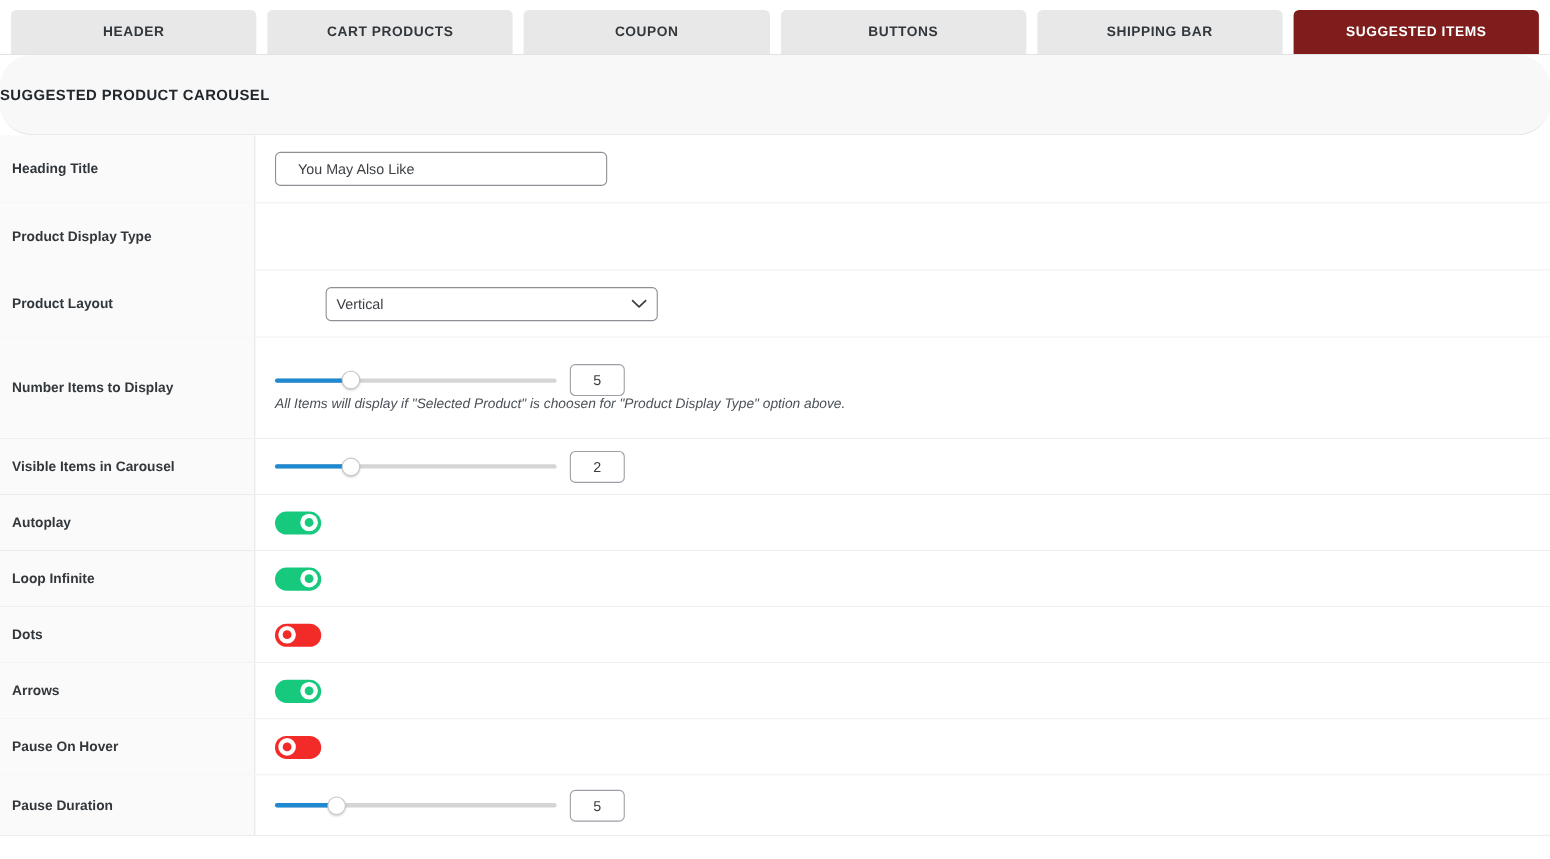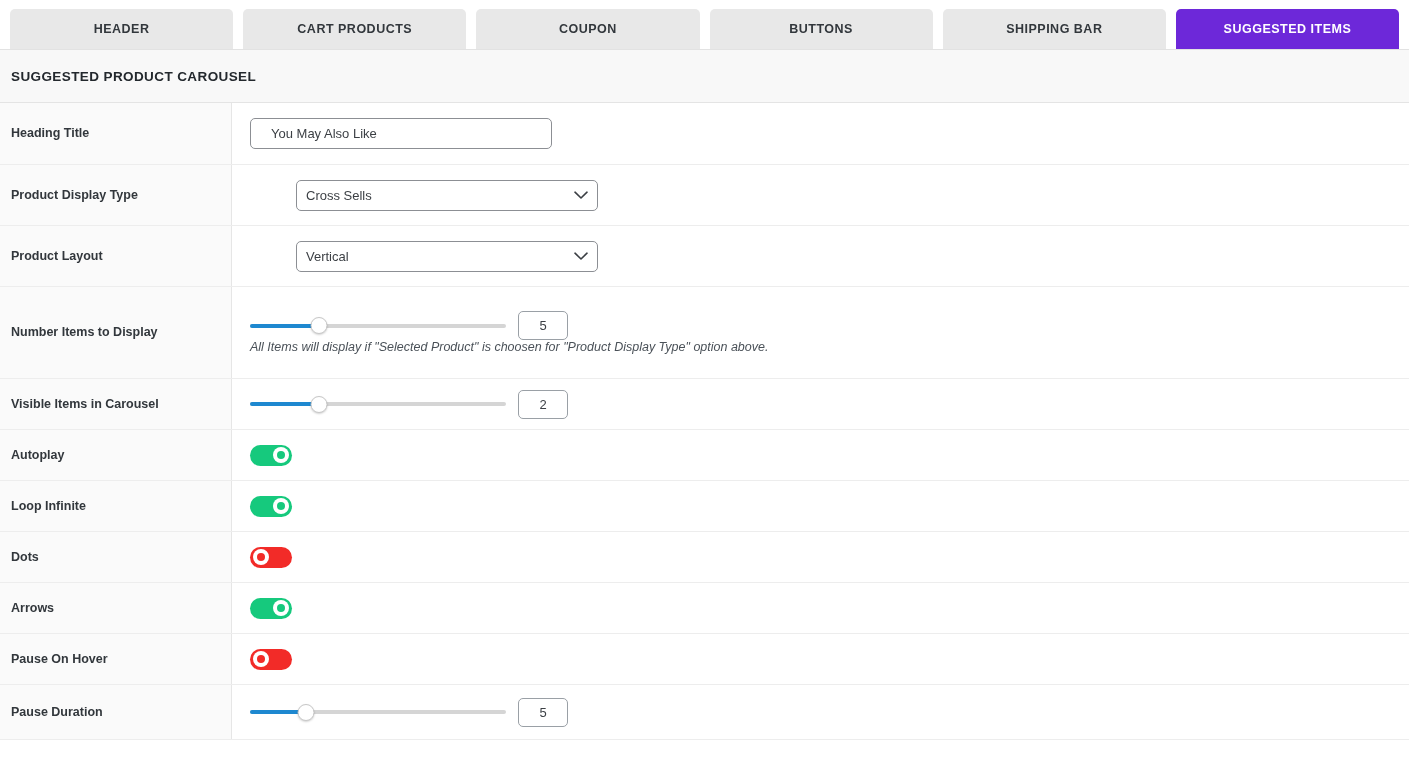--- a/index.html
+++ b/index.html
@@ -35,37 +35,37 @@
     font-size: 12.5px;
     font-weight: bold;
     letter-spacing: 0.5px;
     color: #32373c;
     cursor: pointer;
     user-select: none;
     border: none;
     font-family: "Liberation Sans", sans-serif;
   }
   .tab.active {
-    background: #6d28d9;
+    background: #7f1d1d;
     color: #ffffff;
   }
   .tabbar-underline {
     height: 1px;
     background: #e2e2e2;
     width: 100%;
   }
 
   
   .section-header {
-    height: 53px;
+    height: 73px;
     background: #f8f8f8;
     display: flex;
     align-items: center;
-    padding-left: 11px;
     border-bottom: 1px solid #e4e4e4;
+    border-radius: 29px;
   }
   .section-header .title {
     font-size: 13.5px;
     font-weight: bold;
     letter-spacing: 0.4px;
     color: #23282d;
   }
 
   
   .form-table { width: 100%; }
@@ -266,32 +266,20 @@
       <span class="label-text">Heading Title</span>
     </div>
     <div class="field-cell">
       <input class="text-input" type="text" value="You May Also Like" style="">
     </div>
   </div>
 
   <div class="row h-select">
     <div class="label-cell">
       <span class="label-text">Product Display Type</span>
-    </div>
-    <div class="field-cell">
-      <div class="select-wrap">
-        <div class="select-box">
-          <span>Cross Sells</span>
-        </div>
-        <span class="select-arrow">
-          <svg width="14" height="9" viewBox="0 0 14 9">
-              <path d="M1 1.2 L7 7 L13 1.2" fill="none" stroke="#3b3f44" stroke-width="1.6" stroke-linecap="round" stroke-linejoin="round"></path>
-            </svg>
-        </span>
-      </div>
     </div>
   </div>
 
   <div class="row h-select">
     <div class="label-cell">
       <span class="label-text">Product Layout</span>
     </div>
     <div class="field-cell">
       <div class="select-wrap">
         <div class="select-box">

